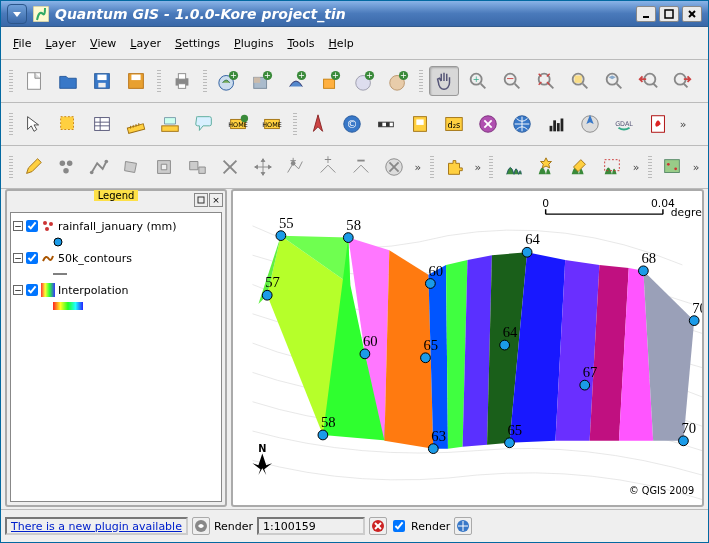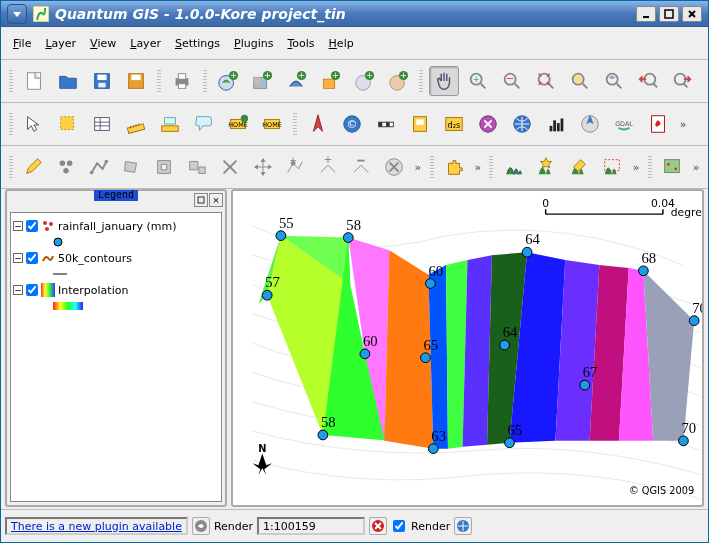--- a/index.html
+++ b/index.html
@@ -17,21 +17,21 @@
   .toolbar-zone { background:#efefef; border-bottom:1px solid #bbb; padding:4px 6px; }
   .toolbar-row { display:flex; align-items:center; gap:4px; flex-wrap:nowrap; height:34px; }
   .tbtn { width:30px; height:30px; border:1px solid transparent; border-radius:3px; display:flex; align-items:center; justify-content:center; }
   .tbtn.inset { background: #d8d8d8; border:1px solid #999; box-shadow: inset 1px 1px 2px #aaa; }
   .tsep { width:8px; height:30px; display:flex; align-items:center; justify-content:center; }
   .tsep::before { content:""; display:block; width:4px; height:22px; background: repeating-linear-gradient(#bbb 0 1px, transparent 1px 3px); }
   .overflow { width:12px; height:30px; display:flex; align-items:center; justify-content:center; font-size:11px; color:#444; }
   .main-area { flex:1; display:flex; overflow:hidden; }
   .legend-panel { width:222px; border:2px solid #aaa; border-radius:3px; margin:0 4px 2px 4px; display:flex; flex-direction:column; background:#efefef; }
   .legend-header { height:18px; display:flex; align-items:center; justify-content:center; position:relative; }
-  .legend-header .title { position:absolute; background:#1d4ed8; padding:0 4px; top:-1px; font-size:10px;font-family:Liberation Mono, monospace; }
+  .legend-header .title { position:absolute; background:#fde047; padding:0 4px; top:-1px; font-size:10px; }
   .legend-header .header-btns { position:absolute; right:2px; display:flex; gap:1px; }
   .legend-header .header-btn { width:14px; height:14px; border:1px solid #888; background:#eee; display:flex; align-items:center; justify-content:center; font-size:9px; }
   .legend-tree { flex:1; background:#fff; border:1px solid #888; margin:3px; overflow:auto; padding:4px 2px; }
   .tree-row { display:flex; align-items:center; height:18px; gap:3px; }
   .tree-toggle { width:10px; height:10px; border:1px solid #666; display:flex; align-items:center; justify-content:center; font-size:9px; line-height:1; }
   .tree-cb { width:12px; height:12px; }
   .layer-icon { width:14px; height:14px; }
   .tree-child { margin-left:40px; display:flex; align-items:center; height:14px; }
   .canvas-panel { flex:1; background:#fff; border:2px solid #aaa; border-radius:3px; margin:0 4px 2px 0; position:relative; overflow:hidden; }
   .canvas-panel svg { position:absolute; top:0; left:0; width:100%; height:100%; }

